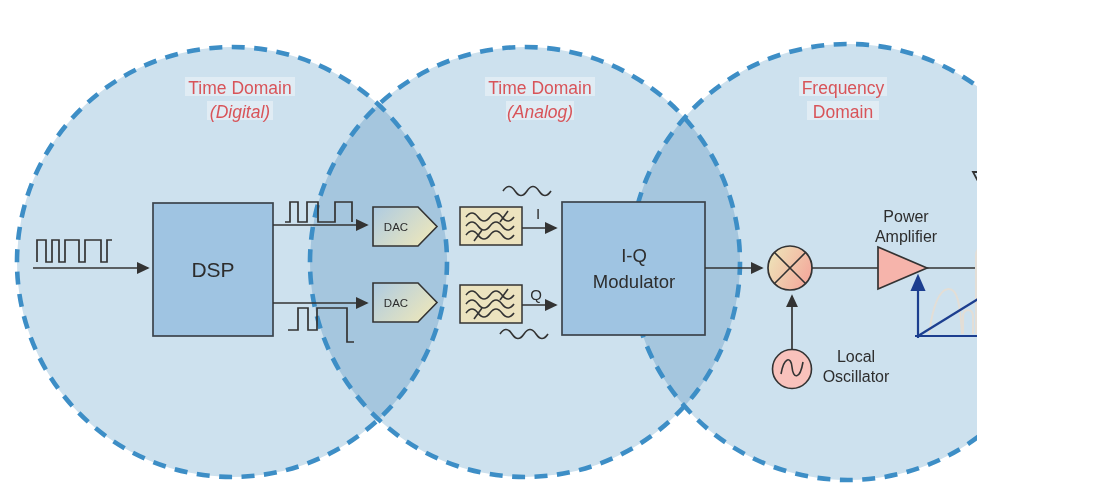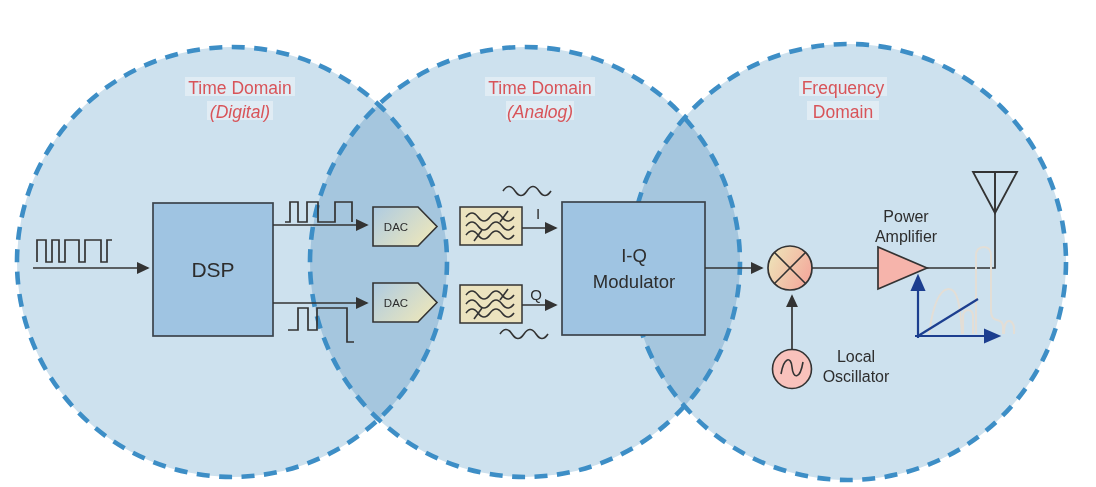--- a/index.html
+++ b/index.html
@@ -1,16 +1,16 @@
 <!DOCTYPE html>
 <html><head>
 <meta charset="utf-8">
 <style>
   html,body{margin:0;padding:0;background:#fff;}
-  .stage{position:relative;width:1096px;height:487px;background:#ffffff;overflow:hidden;
+  .stage{position:relative;width:977px;height:487px;background:#ffffff;overflow:hidden;
          font-family:"Liberation Sans", sans-serif;}
   svg{display:block;}
   .venn-fill{mix-blend-mode:multiply;}
   .venn-border{fill:none;stroke:#3d8ec6;stroke-width:4.6;stroke-dasharray:13 9.5;}
   .domain-label{font-size:17.5px;fill:#d85459;}
   .domain-label.it{font-style:italic;}
   .hl{fill:#ffffff;opacity:0.38;}
   .blockblue{fill:#9fc4e2;stroke:#3b444c;stroke-width:1.7;}
   .filterbox{fill:#ece3bf;stroke:#333333;stroke-width:1.5;}
   .wire{stroke:#333333;stroke-width:1.7;fill:none;}

